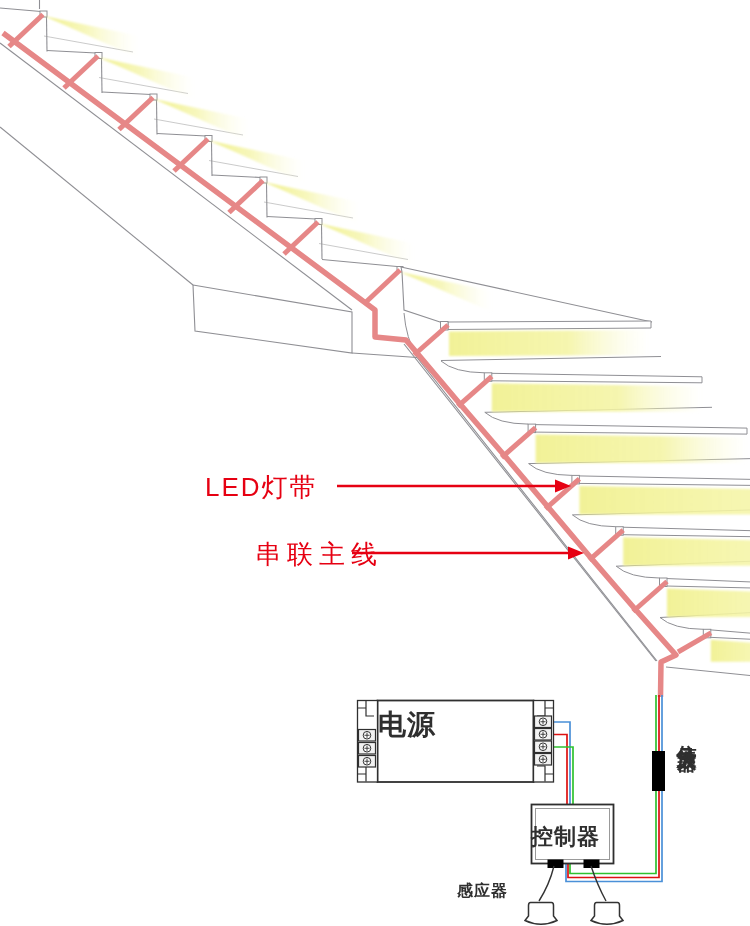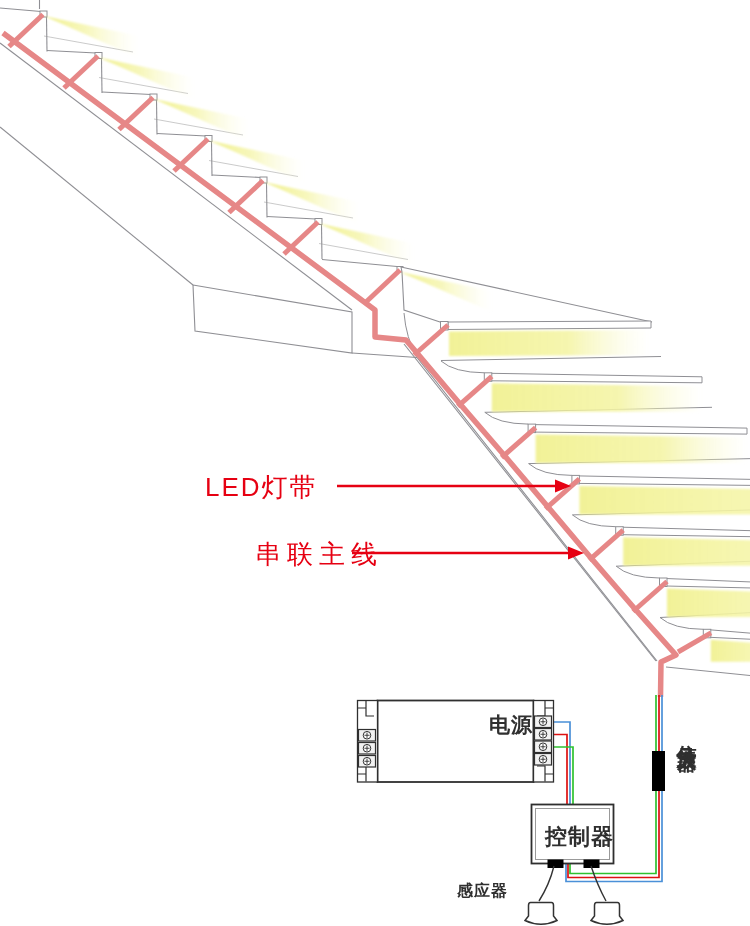--- a/index.html
+++ b/index.html
@@ -191,23 +191,23 @@
         <path d="M591,866 C595,878 600,890 606,901" stroke="#333" stroke-width="1.4" fill="none"></path>
         <path d="M530.5,902.5 Q528.5,902.5 528.5,905.5 L528.5,916 L525,920.5 Q541,928 557,920.5 L553.5,916 L553.5,905.5 Q553.5,902.5 551.5,902.5 Z" stroke="#333" stroke-width="1.5" fill="#fff"></path>
         <path d="M596.5,902.5 Q594.5,902.5 594.5,905.5 L594.5,916 L591,920.5 Q607,928 623,920.5 L619.5,916 L619.5,905.5 Q619.5,902.5 617.5,902.5 Z" stroke="#333" stroke-width="1.5" fill="#fff"></path>
       </g>
   </svg>
 
   <div class="lbl lbl-red" style="left:205px;top:470px;">LED灯带</div>
 
   <div class="lbl lbl-red" style="left:212px;top:537px;letter-spacing:6px;margin-left:43px;">串联主线</div>
 
-  <div class="lbl lbl-black" style="left:378px;top:711px;width:155px;text-align:right;font-size:21px;line-height:27px;letter-spacing:1px;">
+  <div class="lbl lbl-black" style="left:378px;top:711px;width:155px;text-align:left;font-size:28px;line-height:27px;letter-spacing:1px;">
     <div>电源</div>
   </div>
 
-  <div class="lbl lbl-black" style="left:531px;top:822px;width:83px;text-align:right;font-size:22px;letter-spacing:1px;">控制器</div>
+  <div class="lbl lbl-black" style="left:531px;top:822px;width:83px;text-align:left;font-size:22px;letter-spacing:1px;">控制器</div>
 
   <div class="lbl lbl-black vert" style="left:674px;top:729px;font-size:20px;">信号放大器</div>
 
   <div class="lbl lbl-black" style="left:457px;top:881px;font-size:16px;letter-spacing:1px;">感应器</div>
 
 </div>
 
 </body></html>

